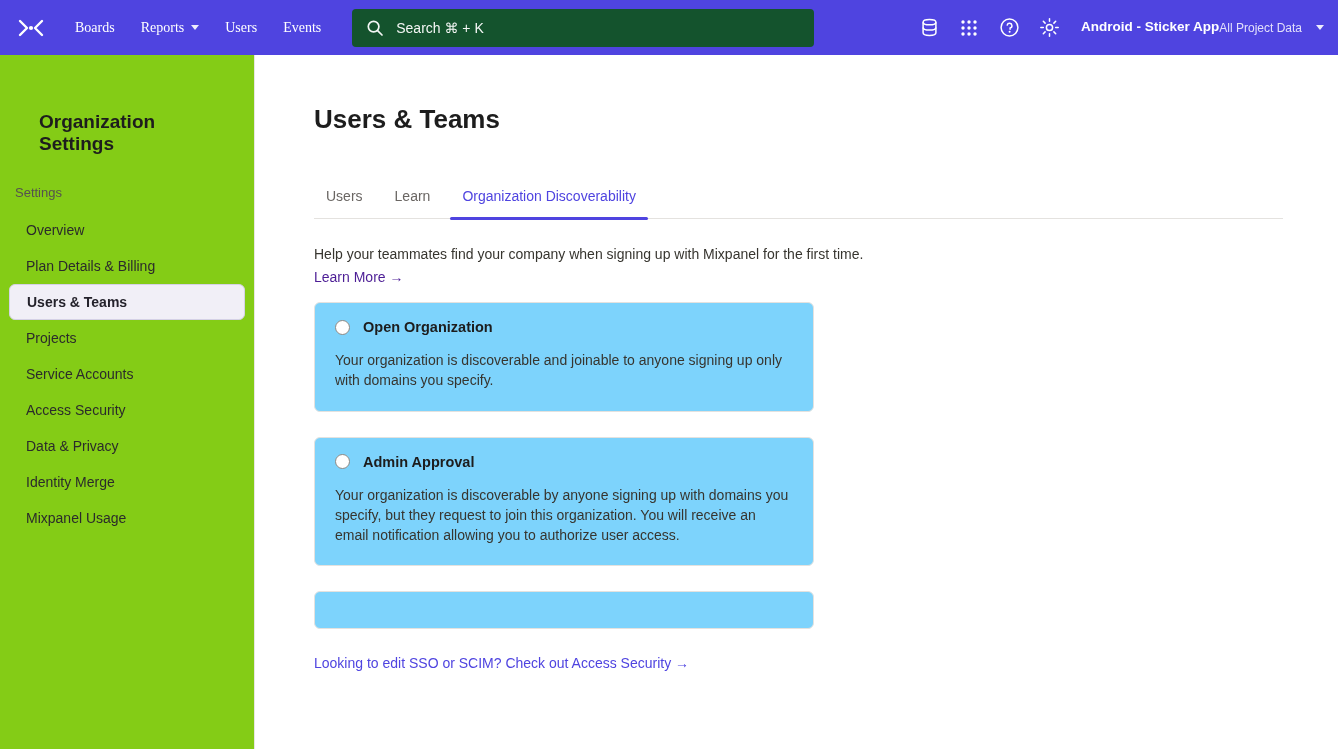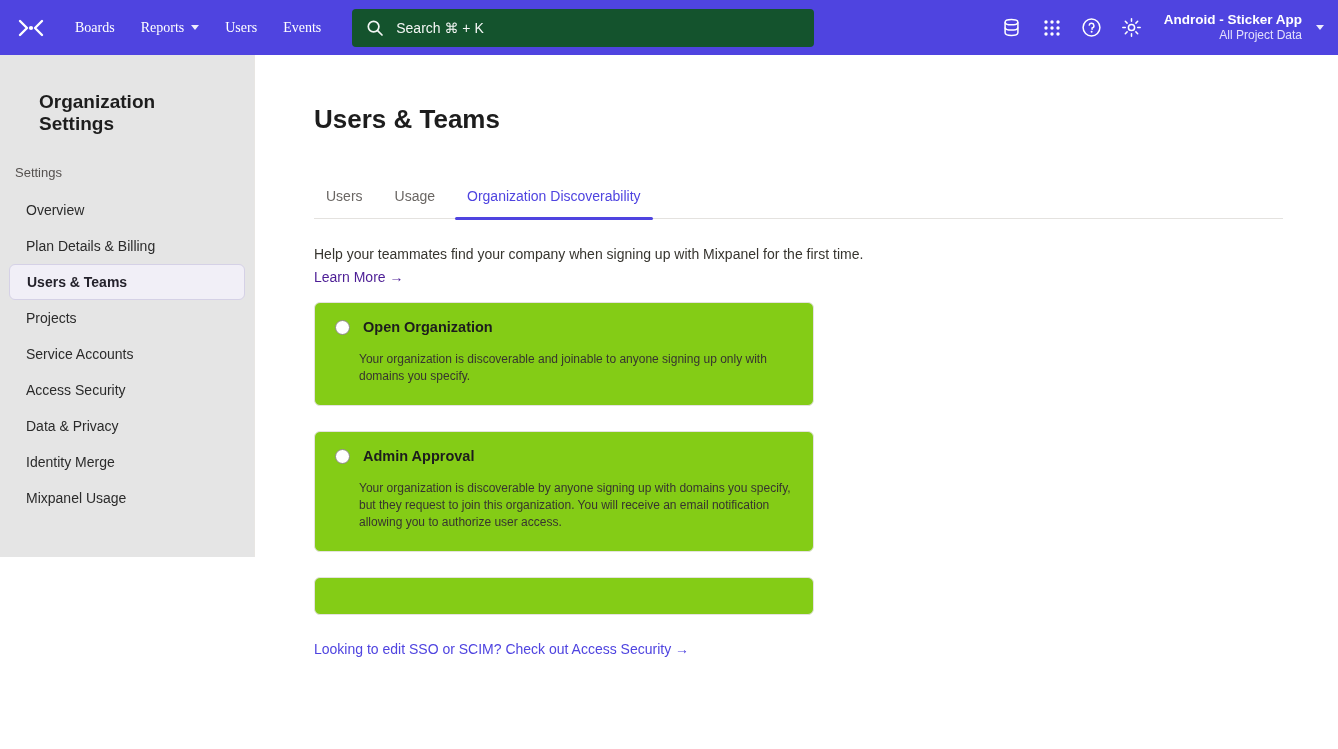--- a/index.html
+++ b/index.html
@@ -63,32 +63,32 @@
     width: 40px; height: 40px;
     display: flex; align-items: center; justify-content: center;
     cursor: pointer; border-radius: 4px;
   }
   .icon-btn svg { display: block; }
   .project-chip {
     display: flex; align-items: center;
     margin-left: 12px; cursor: pointer;
     height: 46px;
   }
-  .project-chip .pc-text { display: flex; flex-direction: column; align-items: flex-end; line-height: 1.25; }
+  .project-chip .pc-text { display: flex; flex-direction: row; align-items: flex-end; line-height: 1.25; }
   .pc-title { font-size: 13.5px; font-weight: bold; color: #ffffff; }
   .pc-sub { font-size: 12px; color: #e3e0fb; }
   .pc-caret { margin-left: 14px; }
 
   
   .sidebar {
     position: absolute; top: 55px; left: 0;
-    width: 255px; height: 502px;
-    background: #e5e5e5;
+    width: 255px; height: 694px;
+    background: #84cc16;
     border-right: 1px solid #e8e6e3;
-    padding-top: 36px;
+    padding-top: 56px;
   }
   .sidebar-title {
     font-size: 19px; font-weight: bold;
     color: #1d1d1d;
     padding: 0 26px 0 39px;
     margin-bottom: 30px;
   }
   .sidebar-section-label {
     font-size: 13px; color: #55514f;
     padding-left: 15px;
@@ -155,21 +155,21 @@
     font-size: 14px; color: #4c1d95;
     cursor: pointer; display: inline-block;
   }
   .cards { margin-left: 59px; margin-top: 16px; }
   .card {
     width: 500px;
     border: 1px solid #e4e2df;
     border-radius: 6px;
     padding: 16px 20px 20px 20px;
     margin-bottom: 25px;
-    background: #84cc16;
+    background: #7dd3fc;
   }
   .card-head { display: flex; align-items: center; gap: 13px; }
   .radio {
     width: 15px; height: 15px;
     border-radius: 50%;
     border: 1.6px solid #8d8984;
     background: #ffffff;
     flex: 0 0 15px;
     cursor: pointer;
     position: relative;
@@ -184,24 +184,23 @@
     left: 50%; top: 50%;
     width: 5px; height: 5px;
     margin: -2.5px 0 0 -2.5px;
     border-radius: 50%;
     background: #ffffff;
   }
   .card-title { font-size: 14.5px; font-weight: bold; color: #1d1d1d; }
   .card-title.normal { font-weight: normal; color: #1d1d1d; }
   .card-desc {
     margin-top: 16px;
-    font-size: 12px; line-height: 1.42;
+    font-size: 14px; line-height: 1.42;
     color: #37352f;
     max-width: 466px;
-    margin-left: 24px;
   }
   .bottom-link {
     margin-left: 59px;
     font-size: 14px; color: #4f44e0;
     cursor: pointer;
   }
 </style>
 </head>
 <body>
 
@@ -329,21 +328,21 @@
 </div>
 
 <div class="main">
   <div class="page-title">Users &amp; Teams</div>
 
   <div class="tabs">
     <div class="tab">
       <span>Users</span>
     </div>
     <div class="tab">
-      <span>Usage</span>
+      <span>Learn</span>
     </div>
     <div class="tab active">
       <span>Organization Discoverability</span>
     </div>
   </div>
 
   <div class="helper">Help your teammates find your company when signing up with Mixpanel for the first time.</div>
   <a class="learn-more">Learn More →</a>
 
   <div class="cards">

